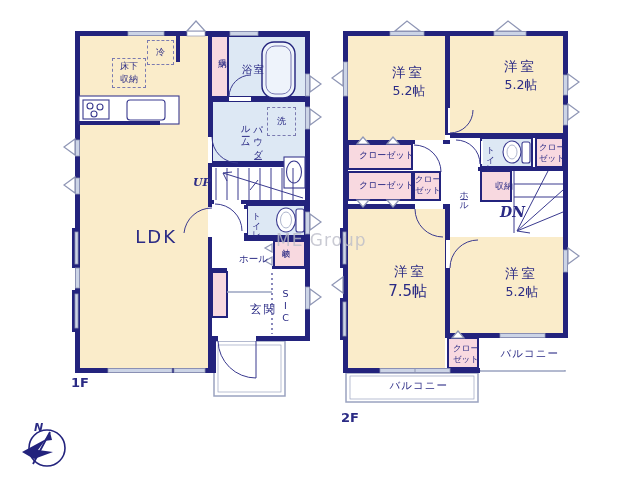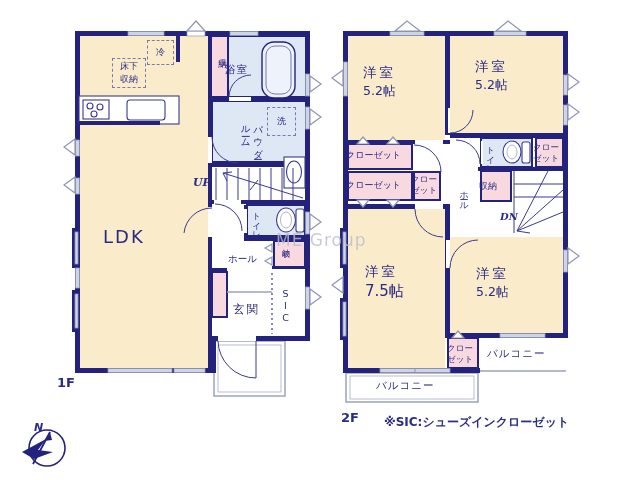--- a/index.html
+++ b/index.html
@@ -15,21 +15,21 @@
   .cream{fill:var(--room-cream);}
   .pink{fill:var(--room-pink);stroke:var(--wall);stroke-width:2;}
   .blue{fill:var(--room-blue);stroke:var(--wall);stroke-width:2;}
   .gap{fill:#fff;}
   .win{fill:var(--window);stroke:var(--marker);stroke-width:0.8;}
   .tri{fill:#fff;stroke:var(--marker);stroke-width:1.2;}
   .thin{stroke:var(--line);stroke-width:1;fill:none;}
   .fix{stroke:var(--line);stroke-width:1.1;fill:#fff;}
   .balc{fill:#fff;stroke:var(--balcony-line);stroke-width:1.5;}
   .lbl{position:absolute;color:var(--text);line-height:1.25;white-space:nowrap;}
-  .ctr{text-align:left;}
+  .ctr{text-align:right;}
   .wrap{white-space:normal;word-break:break-all;}
   .v{writing-mode:vertical-rl;text-orientation:upright;white-space:normal;line-height:1.3;letter-spacing:1px;}
   .dashed{position:absolute;border:1px dashed #7a7ab0;color:var(--text);
           display:flex;align-items:center;justify-content:center;text-align:center;}
   .stair-lbl{font-family:"DejaVu Serif",serif;font-style:italic;font-weight:bold;}
   .bold{font-weight:bold;}
   .watermark{position:absolute;color:var(--watermark);opacity:.8;letter-spacing:1px;}
 </style>
 </head>
 <body>
@@ -265,40 +265,39 @@
       <span>洗</span>
     </div>
 <div class="lbl v" style="left:236px;top:119px;width:28px;height:47px;font-size:9.5px;">パウダールーム</div>
 <div class="lbl stair-lbl" style="left:193px;top:176px;font-size:11px;">UP</div>
 <div class="lbl v" style="left:249px;top:206px;width:13px;height:32px;font-size:8.5px;letter-spacing:0;">トイレ</div>
 <div class="lbl ctr" style="left:228px;top:253px;width:40px;font-size:9.5px;">ホール</div>
 <div class="lbl v" style="left:277px;top:243px;width:13px;height:26px;font-size:8px;letter-spacing:0;">収納</div>
 <div class="lbl ctr" style="left:103px;top:226px;width:74px;font-size:18px;letter-spacing:2px;">LDK</div>
 <div class="lbl ctr" style="left:233px;top:302px;width:44px;font-size:11.5px;letter-spacing:2px;">玄関</div>
 <div class="lbl v" style="left:277px;top:288px;width:14px;height:36px;font-size:9.5px;letter-spacing:1px;">SIC</div>
-<div class="lbl bold" style="left:57px;top:375px;font-size:13px;">1F</div>
+<div class="lbl bold" style="left:71px;top:375px;font-size:13px;">1F</div>
 
 <div class="lbl ctr" style="left:363px;top:64px;width:62px;font-size:13.5px;letter-spacing:3px;">洋室</div>
 <div class="lbl ctr" style="left:363px;top:83px;width:62px;font-size:12.5px;">5.2帖</div>
 <div class="lbl ctr" style="left:475px;top:58px;width:62px;font-size:13.5px;letter-spacing:3px;">洋室</div>
 <div class="lbl ctr" style="left:475px;top:77px;width:62px;font-size:12.5px;">5.2帖</div>
 <div class="lbl ctr" style="left:346px;top:150px;width:68px;font-size:9px;">クローゼット</div>
 <div class="lbl ctr" style="left:346px;top:180px;width:68px;font-size:9px;">クローゼット</div>
 <div class="lbl ctr wrap" style="left:411px;top:174px;width:30px;font-size:8.5px;line-height:1.3;">クローゼット</div>
 <div class="lbl v" style="left:483px;top:140px;width:13px;height:30px;font-size:8.5px;letter-spacing:0;">トイレ</div>
 <div class="lbl ctr wrap" style="left:533px;top:142px;width:32px;font-size:8.5px;line-height:1.3;">クローゼット</div>
 <div class="lbl ctr" style="left:479px;top:181px;width:34px;font-size:9px;">収納</div>
 <div class="lbl v" style="left:456px;top:185px;width:13px;height:36px;font-size:9px;letter-spacing:0;">ホール</div>
-<div class="lbl stair-lbl" style="left:500px;top:211px;font-size:10px;">DN</div>
+<div class="lbl stair-lbl" style="left:500px;top:204px;font-size:14px;">DN</div>
 <div class="lbl ctr" style="left:365px;top:263px;width:62px;font-size:13.5px;letter-spacing:3px;">洋室</div>
 <div class="lbl ctr" style="left:365px;top:282px;width:62px;font-size:15px;">7.5帖</div>
 <div class="lbl ctr" style="left:476px;top:265px;width:62px;font-size:13.5px;letter-spacing:3px;">洋室</div>
 <div class="lbl ctr" style="left:476px;top:284px;width:62px;font-size:12.5px;">5.2帖</div>
 <div class="lbl ctr wrap" style="left:447px;top:343px;width:32px;font-size:8.5px;line-height:1.3;">クローゼット</div>
 <div class="lbl ctr" style="left:487px;top:347px;width:72px;font-size:10.5px;letter-spacing:1px;">バルコニー</div>
 <div class="lbl ctr" style="left:376px;top:379px;width:72px;font-size:10.5px;letter-spacing:1px;">バルコニー</div>
 <div class="lbl bold" style="left:341px;top:410px;font-size:13px;">2F</div>
 
-<div class="lbl bold" style="left:384px;top:415px;font-size:12px;">※SIC:シューズインクローゼット</div>
 <div class="watermark" style="left:276px;top:230px;font-size:17px;text-align:center;">ME Group</div>
 <div class="lbl bold" style="left:34px;top:421px;font-size:11px;font-style:italic;">N</div>
 
 </div>
 
 </body></html>

